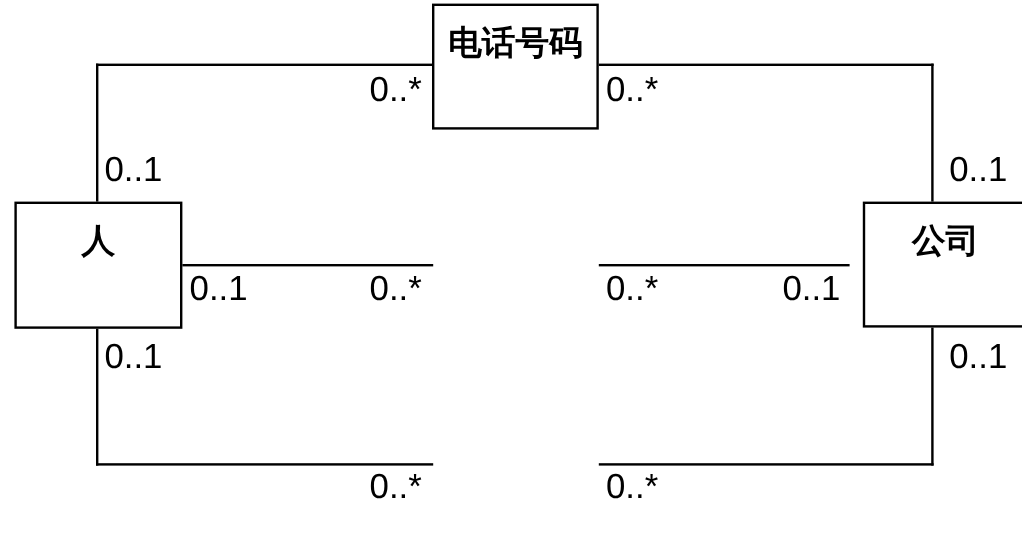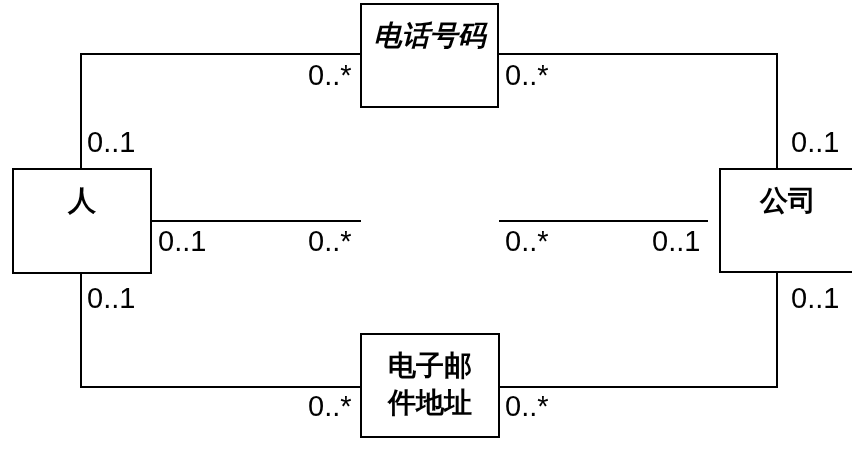--- a/index.html
+++ b/index.html
@@ -56,37 +56,33 @@
 
   <div class="line" style="left:151px; top:220px; width:210px; height:2px;"></div>
   <div class="line" style="left:499px; top:220px; width:209px; height:2px;"></div>
 
   <div class="line" style="left:80px; top:273px; width:2px; height:115px;"></div>
   <div class="line" style="left:80px; top:386px; width:281px; height:2px;"></div>
 
   <div class="line" style="left:776px; top:272px; width:2px; height:116px;"></div>
   <div class="line" style="left:499px; top:386px; width:279px; height:2px;"></div>
 
-  <div class="entity" style="left:360px; top:3px; width:139px; height:105px;font-style:italic;">
+  <div class="entity" style="left:360px; top:3px; width:139px; height:105px;">
     <span class="entity-label">电话号码</span>
   </div>
 
   <div class="entity" style="left:12px; top:168px; width:140px; height:106px;">
     <span class="entity-label">人</span>
   </div>
 
 
   <div class="entity" style="left:707px; top:168px; width:138px; height:105px;margin-left:12px;">
     <span class="entity-label">公司</span>
   </div>
 
-  <div class="entity" style="left:360px; top:333px; width:140px; height:105px;">
-    <span class="entity-label">电子邮
-件地址</span>
-  </div>
 
   <div class="mult" style="left:87px; top:127px;">0..1</div>
 
   <div class="mult" style="left:308px; top:60px;">0..*</div>
 
   <div class="mult" style="left:505px; top:60px;">0..*</div>
 
   <div class="mult" style="left:791px; top:127px;">0..1</div>
 
   <div class="mult" style="left:158px; top:226px;">0..1</div>

